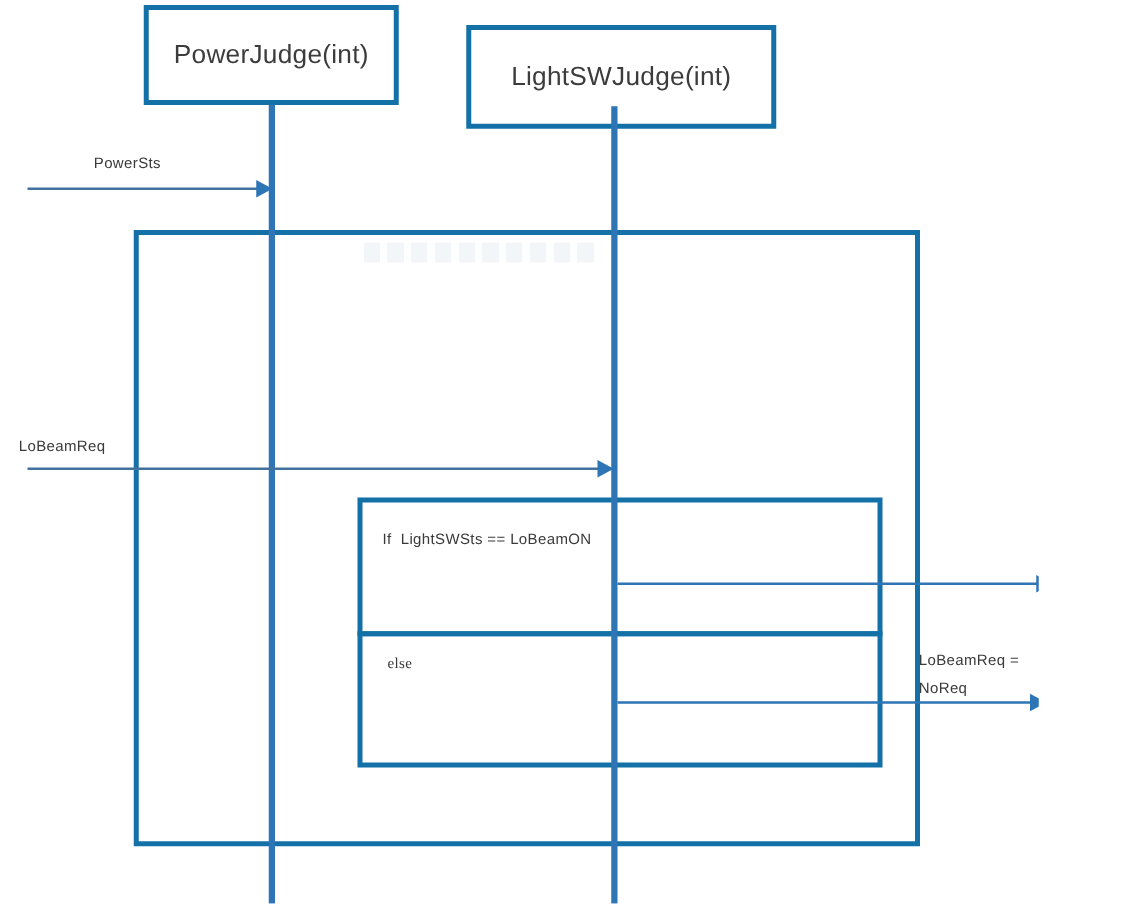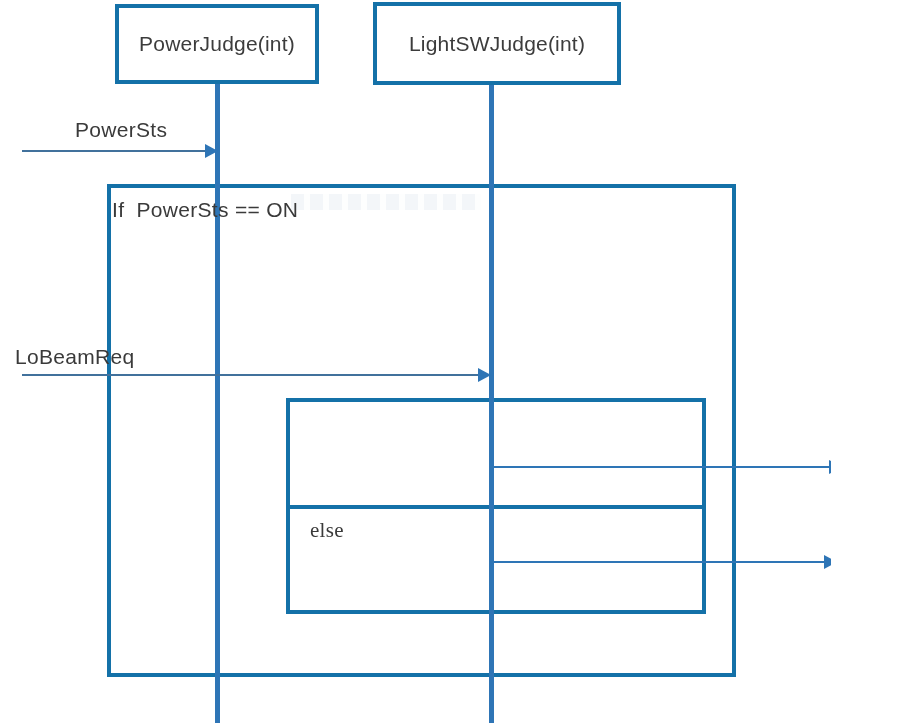--- a/index.html
+++ b/index.html
@@ -17,21 +17,21 @@
   .actor-box {
     position: absolute;
     box-sizing: border-box;
     border: 4px solid #1471a8;
     background: #ffffff;
     display: flex;
     align-items: center;
     justify-content: center;
   }
   .actor1 { left: 115px; top: 4px;  width: 204px; height: 80px; }
-  .actor2 { left: 373px; top: 2px;  width: 248px; height: 83px; }
+  .actor2 { left: 373px; top: 20px;  width: 248px; height: 83px; }
   .actor-label {
     font-size: 21px;
     color: #3c3c3c;
     letter-spacing: 0.2px;
     white-space: pre;
   }
 
   
   .frame {
     position: absolute;
@@ -76,21 +76,21 @@
     border-left: 13px solid #2e75b6;
   }
   .head1 { left: 205px; top: 144px; }
   .head2 { left: 478px; top: 368px; }
   .head3 { left: 829px; top: 460px; }
   .head4 { left: 824px; top: 555px; }
 
   
   .txt {
     position: absolute;
-    font-size: 21px;
+    font-size: 12px;
     letter-spacing: 0.3px;
     color: #3a3a3a;
     white-space: pre-line;
     line-height: 22px;
   }
   .cond { white-space: pre; }
   .lbl-powersts    { left: 75px;  top: 119px; }
   .lbl-lightswsts  { left: 15px;  top: 346px; }
   .lbl-lobeamreq   { left: 735px; top: 424px; }
   .lbl-lobeamnoreq { left: 735px; top: 517px; }
@@ -132,19 +132,21 @@
 
   <div class="msg-line line-gray line2"></div>
   <div class="arrow-head head2"></div>
   <div class="txt lbl-lightswsts">LoBeamReq</div>
 
   <div class="msg-line line-blue line3"></div>
   <div class="arrow-head head3"></div>
 
   <div class="msg-line line-blue line4"></div>
   <div class="arrow-head head4"></div>
+  <div class="txt lbl-lobeamnoreq">LoBeamReq =
+NoReq</div>
 
-  <div class="txt cond cond-outer">If  PowerSts == ON</div>
+  <div class="txt cond cond-inner-if">If  LightSWSts == LoBeamON</div>
   <div class="txt cond cond-else">else</div>
 
   <div class="edge-bar"></div>
 
 </div>
 
 </body></html>

